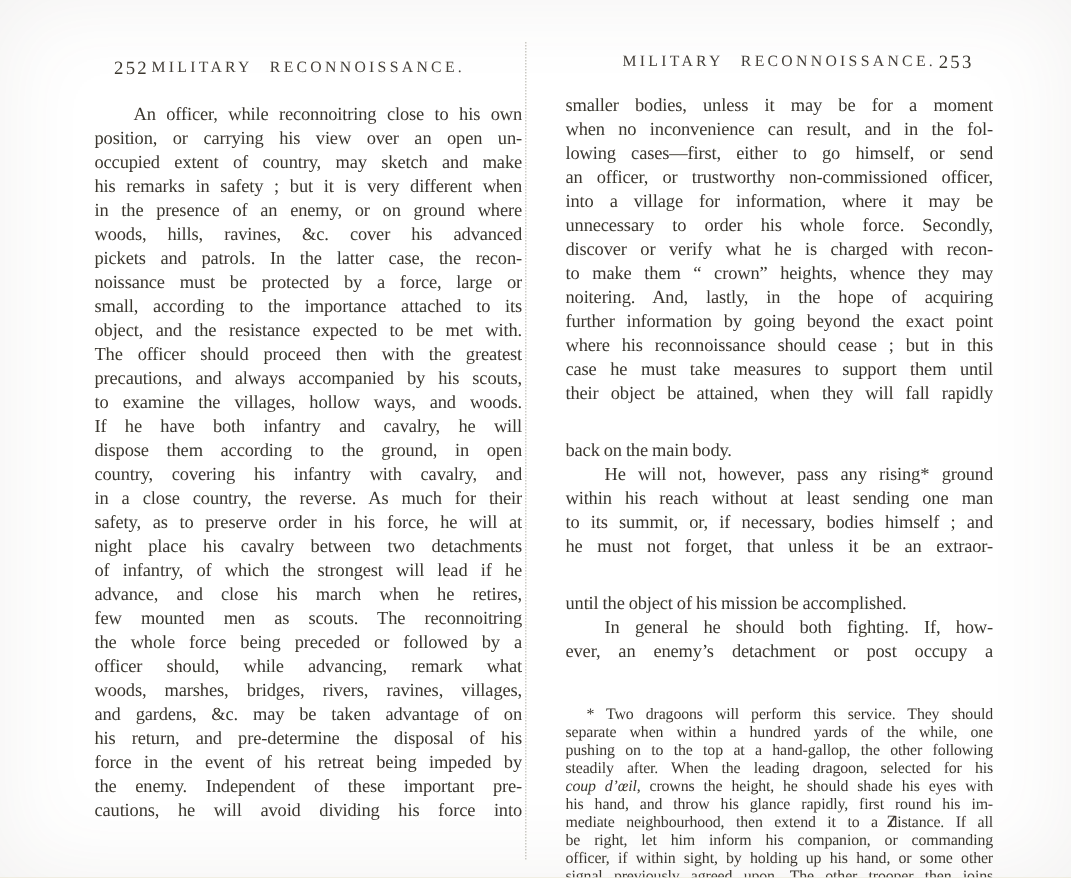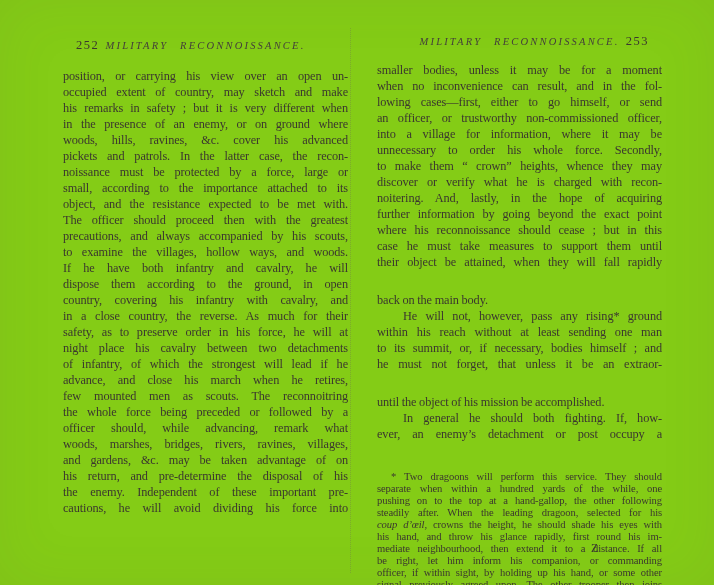--- a/index.html
+++ b/index.html
@@ -1,36 +1,35 @@
 <!DOCTYPE html>
 <html><head>
 <meta charset="utf-8">
 <style>
   html, body { margin: 0; padding: 0; background: #ece5d3; }
   .canvas {
     position: relative;
     width: 714px;
     height: 585px;
-    background: #84cc16;
+    background: #ffffff;
     overflow: hidden;
     font-family: "Liberation Serif", "DejaVu Serif", serif;
     box-shadow: inset 0 0 60px rgba(90,80,60,0.08);
   }
   .page { position: absolute; }
   .page-left  { left: 63px;  top: 40px; width: 285px; }
   .page-right { left: 377px; top: 36px; width: 285px; }
   .header { position: relative; height: 16px; }
   .running {
     display: block;
     text-align: center;
     font-size: 10.5px;
     letter-spacing: 2.2px;
     word-spacing: 7px;
     color: #45403a;
-    font-style: italic;
   }
   .pagenum {
     position: absolute;
     top: -2px;
     font-size: 12.5px;
     letter-spacing: 1.5px;
     color: #3b372f;
   }
   .page-left  .pagenum { left: 13px; }
   .page-right .pagenum { right: 13px; }
@@ -75,20 +74,21 @@
 <body>
 
 <div class="canvas">
 
   <div class="page page-left">
     <div class="header">
       <span class="pagenum">252</span>
       <span class="running">MILITARY RECONNOISSANCE.</span>
     </div>
     <div class="body">
+        <div class="line indent">An officer, while reconnoitring close to his own</div>
         <div class="line">position, or carrying his view over an open un-</div>
         <div class="line">occupied extent of country, may sketch and make</div>
         <div class="line">his remarks in safety ; but it is very different when</div>
         <div class="line">in the presence of an enemy, or on ground where</div>
         <div class="line">woods, hills, ravines, &amp;c. cover his advanced</div>
         <div class="line">pickets and patrols.  In the latter case, the recon-</div>
         <div class="line">noissance must be protected by a force, large or</div>
         <div class="line">small, according to the importance attached to its</div>
         <div class="line">object, and the resistance expected to be met with.</div>
         <div class="line">The officer should proceed then with the greatest</div>
@@ -101,39 +101,40 @@
         <div class="line">safety, as to preserve order in his force, he will at</div>
         <div class="line">night place his cavalry between two detachments</div>
         <div class="line">of infantry, of which the strongest will lead if he</div>
         <div class="line">advance, and close his march when he retires,</div>
         <div class="line">few mounted men as scouts.  The reconnoitring</div>
         <div class="line">the whole force being preceded or followed by a</div>
         <div class="line">officer should, while advancing, remark what</div>
         <div class="line">woods, marshes, bridges, rivers, ravines, villages,</div>
         <div class="line">and gardens, &amp;c. may be taken advantage of on</div>
         <div class="line">his return, and pre-determine the disposal of his</div>
+        <div class="line">force in the event of his retreat being impeded by</div>
         <div class="line">the enemy.  Independent of these important pre-</div>
         <div class="line">cautions, he will avoid dividing his force into</div>
       </div>
   </div>
 
   <div class="page page-right">
     <div class="header">
       <span class="running">MILITARY RECONNOISSANCE.</span>
       <span class="pagenum">253</span>
     </div>
     <div class="body">
         <div class="line">smaller bodies, unless it may be for a moment</div>
         <div class="line">when no inconvenience can result, and in the fol-</div>
         <div class="line">lowing cases—first, either to go himself, or send</div>
         <div class="line">an officer, or trustworthy non-commissioned officer,</div>
         <div class="line">into a village for information, where it may be</div>
         <div class="line">unnecessary to order his whole force.  Secondly,</div>
+        <div class="line">discover or verify what he is charged with recon-</div>
         <div class="line">to make them “ crown” heights, whence they may</div>
-        <div class="line">discover or verify what he is charged with recon-</div>
         <div class="line">noitering.  And, lastly, in the hope of acquiring</div>
         <div class="line">further information by going beyond the exact point</div>
         <div class="line">where his reconnoissance should cease ; but in this</div>
         <div class="line">case he must take measures to support them until</div>
         <div class="line">their object be attained, when they will fall rapidly</div>
         <div class="line last">back on the main body.</div>
         <div class="line indent">He will not, however, pass any rising* ground</div>
         <div class="line">within his reach without at least sending one man</div>
         <div class="line">to its summit, or, if necessary, bodies himself ; and</div>
         <div class="line">he must not forget, that unless it be an extraor-</div>

